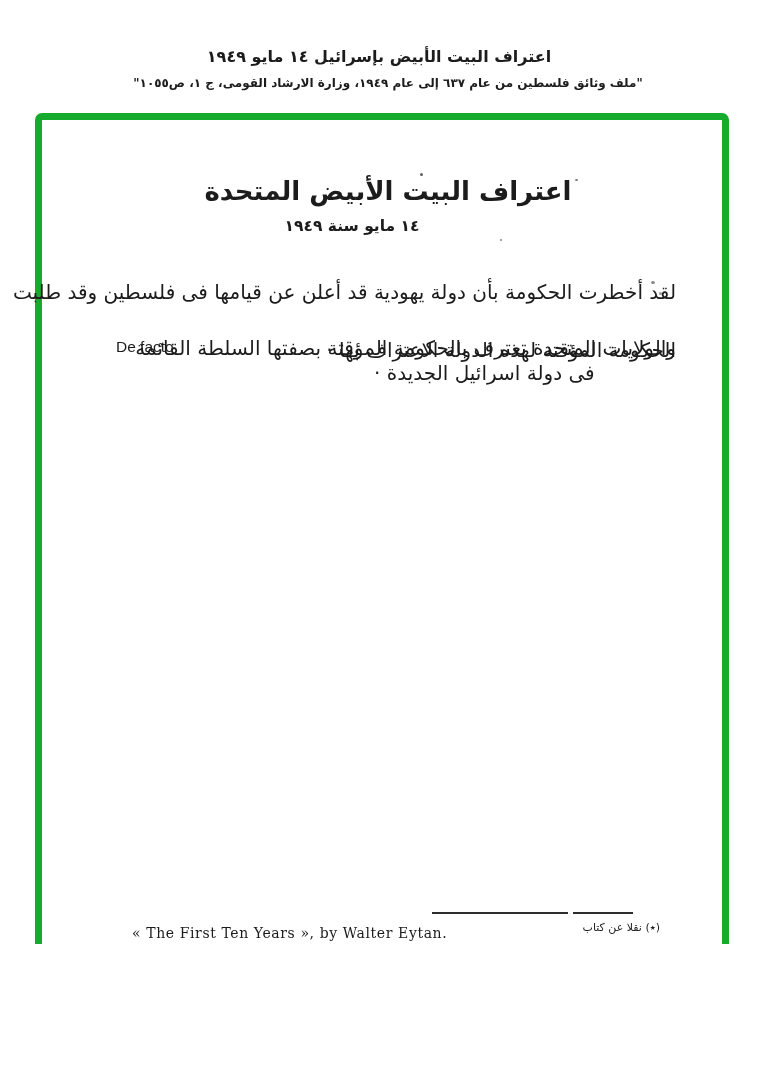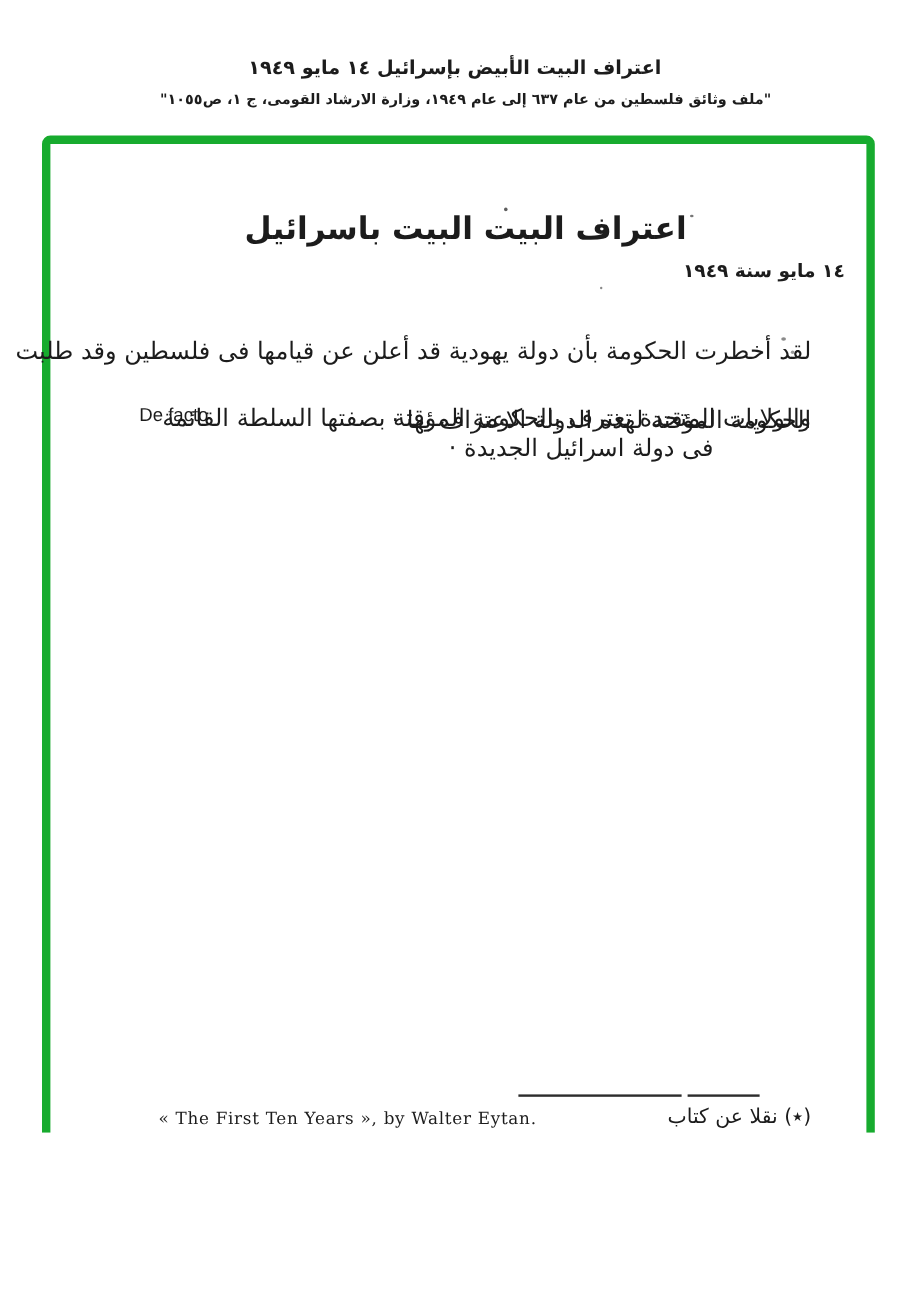--- a/index.html
+++ b/index.html
@@ -47,20 +47,21 @@
   .doc-title{
     position:absolute;top:176px;left:0;right:0;
     text-align:center;
     direction:rtl;
     padding-left:18px;
     font-size:26px;font-weight:700;
     white-space:nowrap;
   }
   .doc-subtitle{
     position:absolute;top:217px;left:0;right:0;
+    text-align:center;
     direction:rtl;
     padding-right:54px;
     font-size:15.5px;font-weight:700;
     white-space:nowrap;
   }
   
   .body-line{
     position:absolute;
     right:82px;
     direction:rtl;
@@ -79,23 +80,23 @@
     font-family:Liberation Sans, sans-serif;
     font-size:15.5px;
     white-space:nowrap;
     margin-left:40px;
   }
   
   .fn-rule{position:absolute;top:912px;height:2px;background:#2c2c2c;}
   .fn-rule.seg1{left:432px;width:136px;}
   .fn-rule.seg2{left:573px;width:60px;}
   .fn-ar{
-    position:absolute;top:921px;right:82px;
+    position:absolute;top:921px;right:98px;
     direction:rtl;
-    font-size:17px;
+    font-size:11px;
     white-space:nowrap;
   }
   .fn-en{
     position:absolute;top:925px;left:112px;
     font-family:"DejaVu Serif",serif;
     font-size:14px;
     letter-spacing:0.6px;
     white-space:nowrap;
     margin-left:20px;
   }
@@ -111,21 +112,21 @@
 <body>
 
 <div class="page">
 
   <div class="hdr-title">اعتراف البيت الأبيض بإسرائيل ١٤ مايو ١٩٤٩</div>
 
   <div class="hdr-source">"ملف وثائق فلسطين من عام ٦٣٧ إلى عام ١٩٤٩، وزارة الارشاد القومى، ج ١، ص١٠٥٥"</div>
 
   <div class="frame"></div>
 
-  <div class="doc-title">اعتراف البيت البيت باسرائيل</div>
+  <div class="doc-title">اعتراف البيت الأبيض المتحدة</div>
 
   <div class="doc-subtitle">١٤ مايو سنة ١٩٤٩</div>
 
   <div class="body-line bl-1">لقد أخطرت الحكومة بأن دولة يهودية قد أعلن عن قيامها فى فلسطين وقد طلبت</div>
 
   <div class="body-line bl-2">الحكومة المؤقتة لهذه الدولة الاعتراف بها ·</div>
 
   <div class="body-line bl-3">والولايات المتحدة تعترف بالحكومة المؤقتة بصفتها السلطة القائمة</div>
 
   <div class="body-line bl-4">فى دولة اسرائيل الجديدة ·</div>

